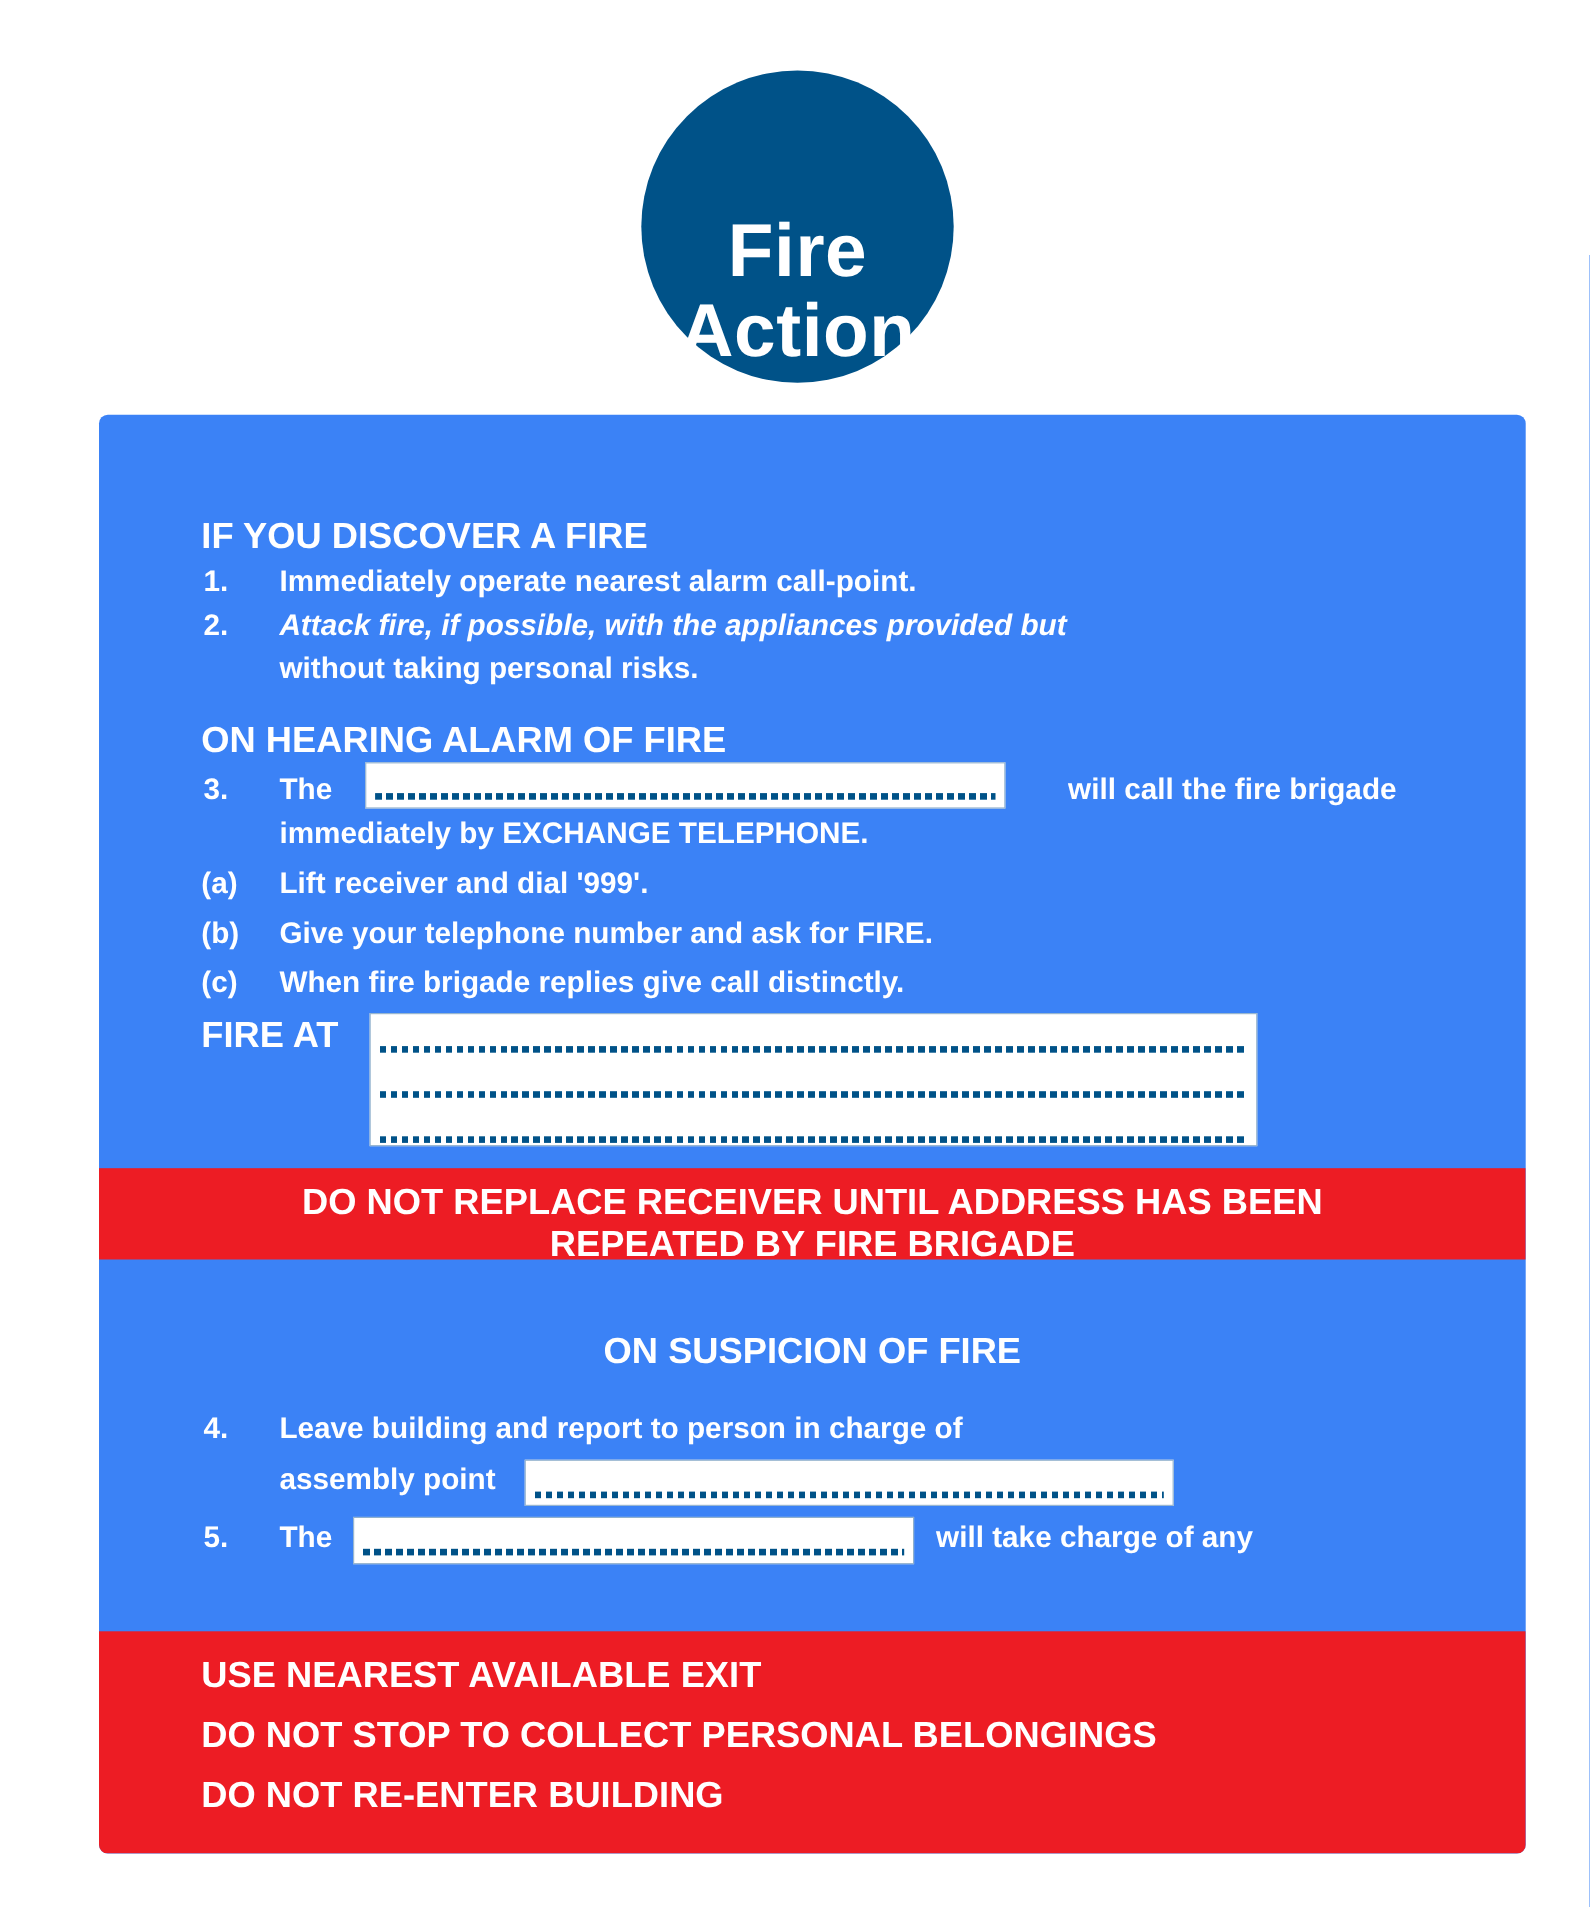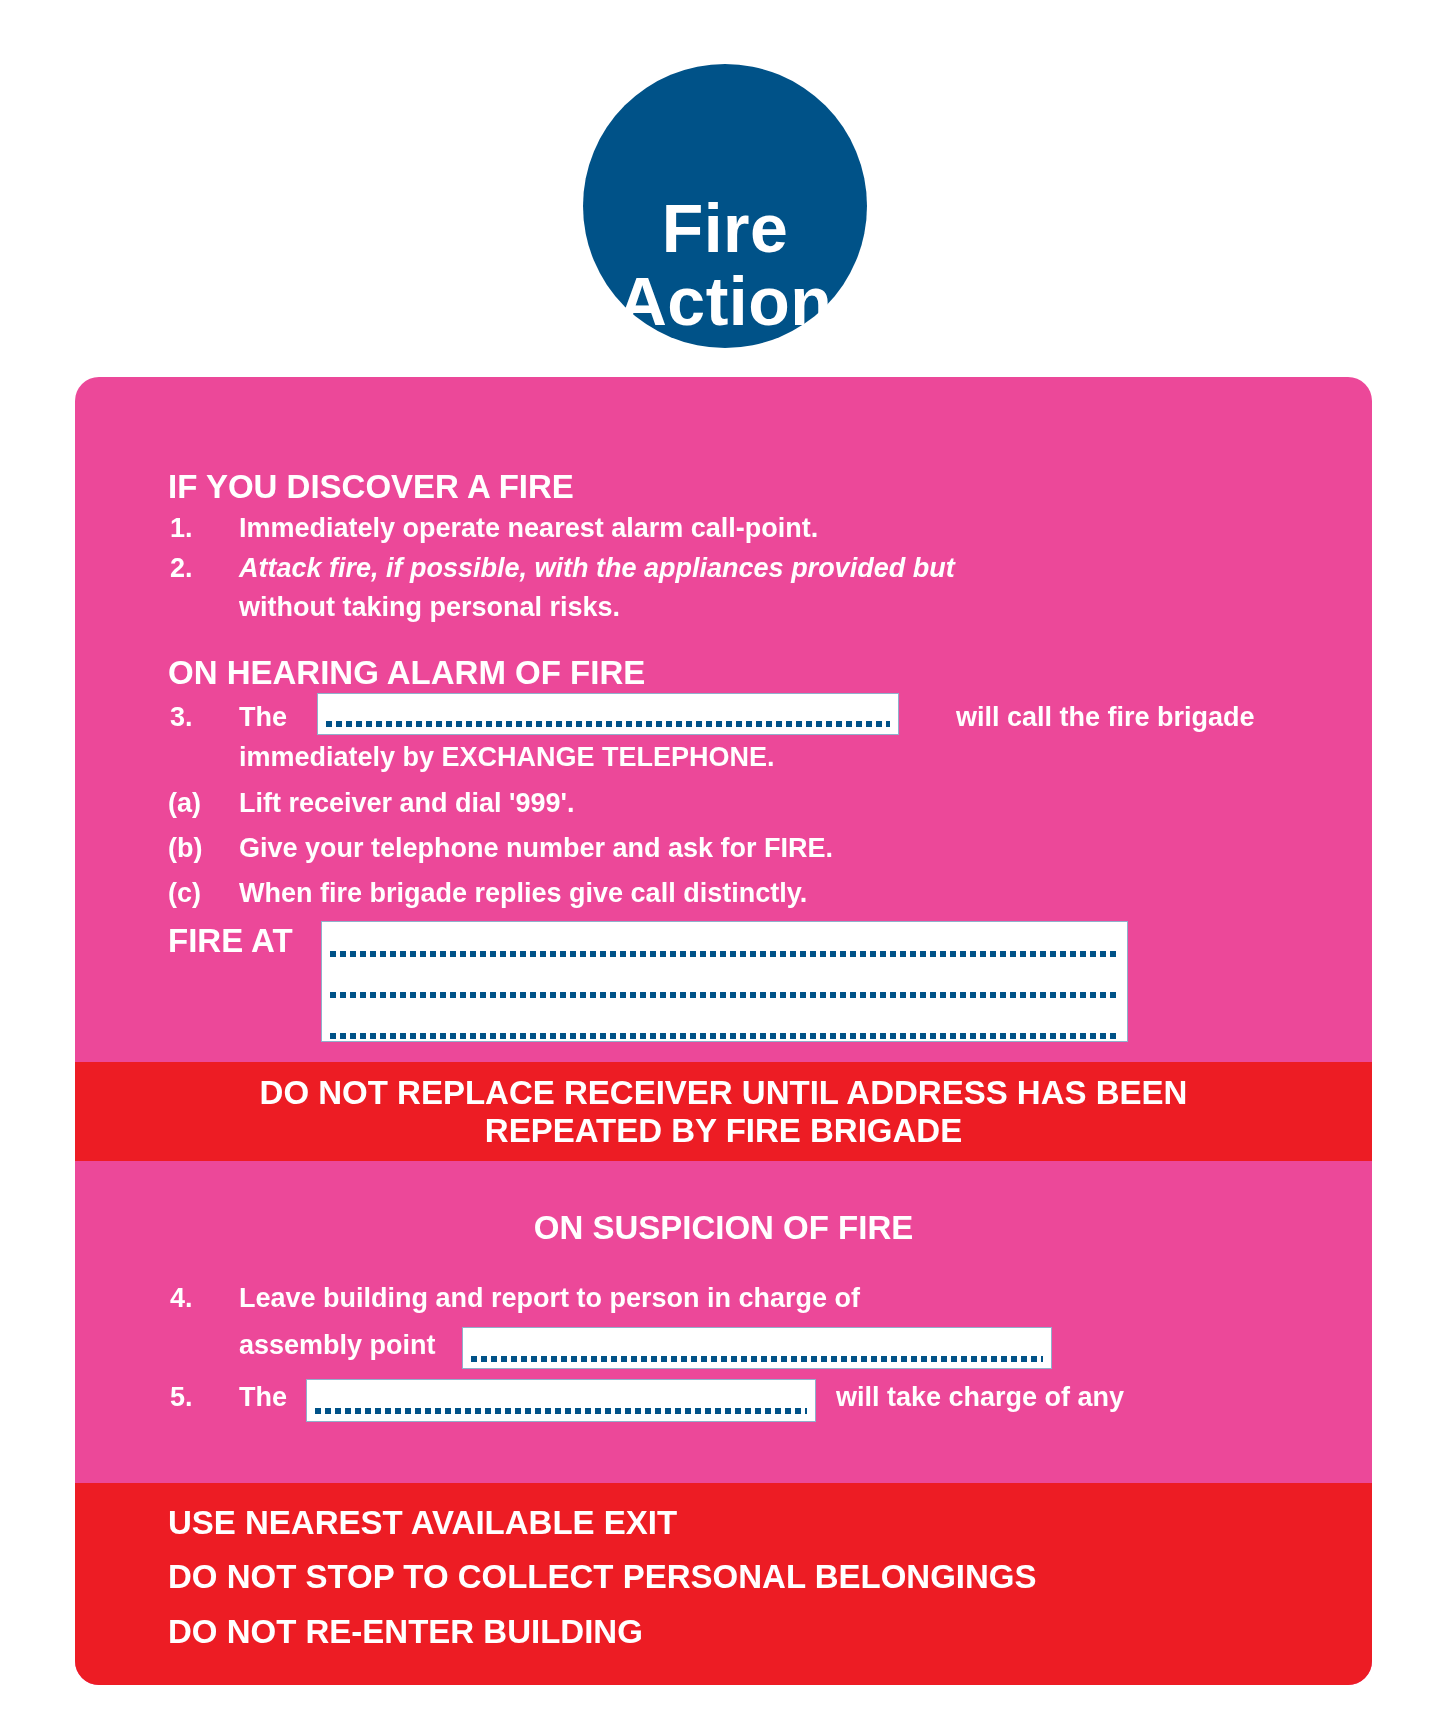--- a/index.html
+++ b/index.html
@@ -12,22 +12,22 @@
     .abs { position: absolute; white-space: nowrap; }
     .badge {
       position: absolute; left: 583px; top: 64px; width: 284px; height: 284px;
       border-radius: 50%; background: #005288;
     }
     .badge-line {
       position: absolute; left: 0; width: 284px; text-align: center;
       font-size: 68px; line-height: 64px; letter-spacing: 0.5px;
     }
     .panel {
-      position: absolute; left: 75px; top: 377px; width: 1297px; height: 1308px;
-      border-radius: 24px; background: #ec4899; overflow: hidden;
+      position: absolute; left: 90px; top: 377px; width: 1297px; height: 1308px;
+      border-radius: 8px; background: #3b82f6; overflow: hidden;
     }
     .band { position: absolute; left: 0; width: 1297px; background: #ED1C24; }
     .h { font-size: 33px; line-height: 33px; }
     .t { font-size: 27px; line-height: 27px; }
     .c { text-align: center; left: 0; width: 1297px; }
     .box {
       position: absolute; background: #ffffff; border: 1px solid #8fb0cc;
       box-sizing: border-box;
     }
     .dots {
@@ -74,21 +74,21 @@
   <div class="abs t" style="left:93px; top:503px;">(c)</div>
   <div class="abs t" style="left:164px; top:503px;">When fire brigade replies give call distinctly.</div>
 
   <div class="abs h" style="left:93px; top:547px;">FIRE AT</div>
   <div class="box" style="left:246px; top:544px; width:807px; height:121px;">
     <div class="dots" style="top:29px;"></div>
     <div class="dots" style="top:70px;"></div>
     <div class="dots" style="top:111px;"></div>
   </div>
 
-  <div class="band" style="top:685px; height:99px;">
+  <div class="band" style="top:685px; height:83px;">
     <div class="abs h c" style="top:14px;">DO NOT REPLACE RECEIVER UNTIL ADDRESS HAS BEEN</div>
     <div class="abs h c" style="top:52px;">REPEATED BY FIRE BRIGADE</div>
   </div>
 
   <div class="abs h c" style="top:834px;">ON SUSPICION OF FIRE</div>
 
   <div class="abs t" style="left:95px; top:908px;">4.</div>
   <div class="abs t" style="left:164px; top:908px;">Leave building and report to person in charge of</div>
   <div class="abs t" style="left:164px; top:955px;">assembly point</div>
   <div class="box" style="left:387px; top:950px; width:590px; height:42px;">

